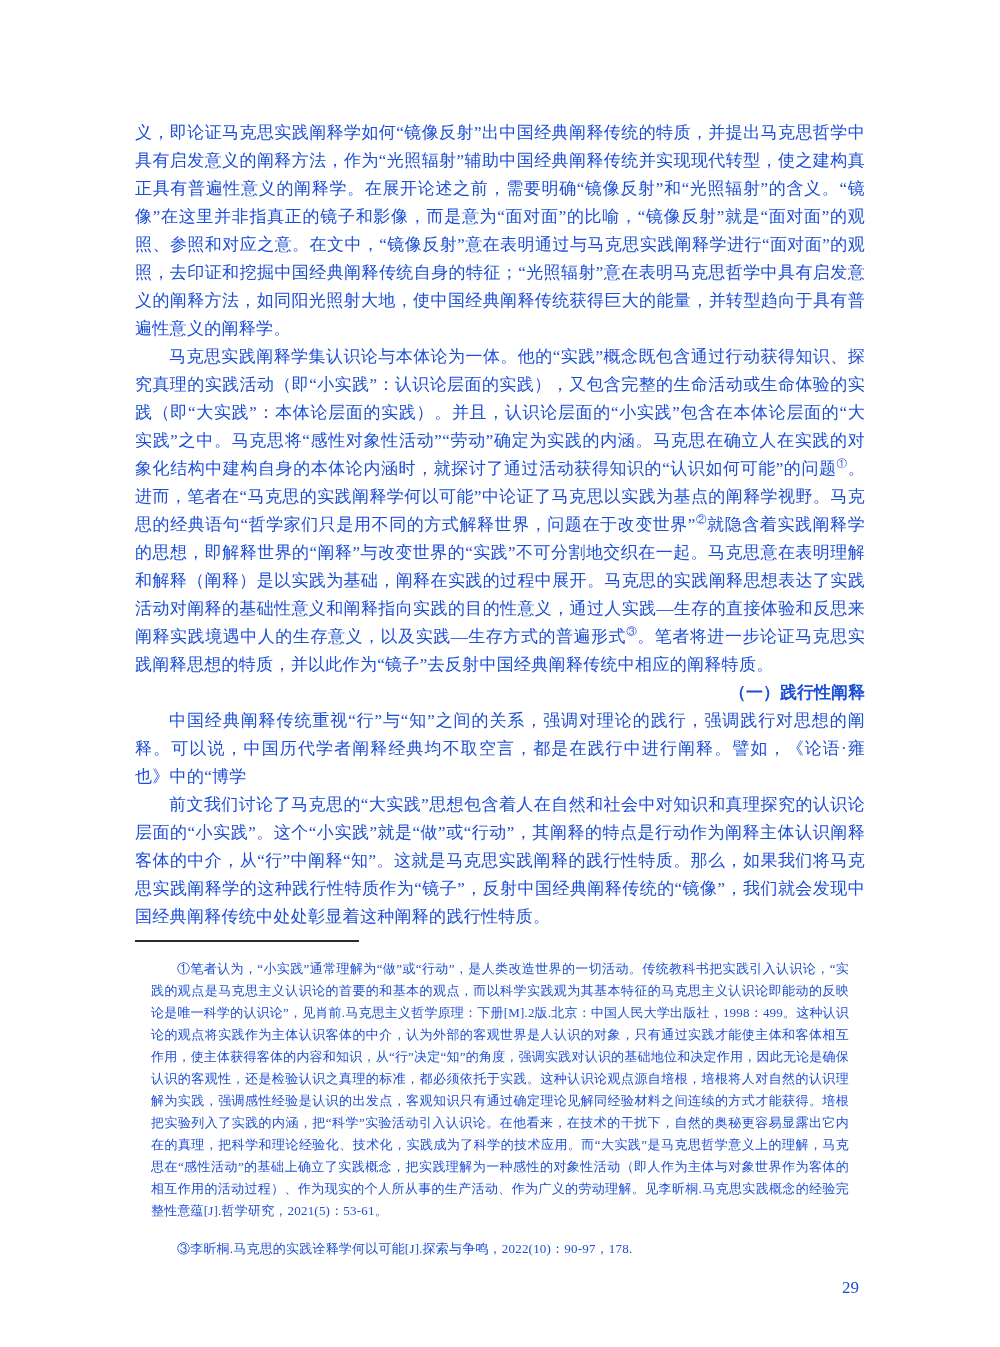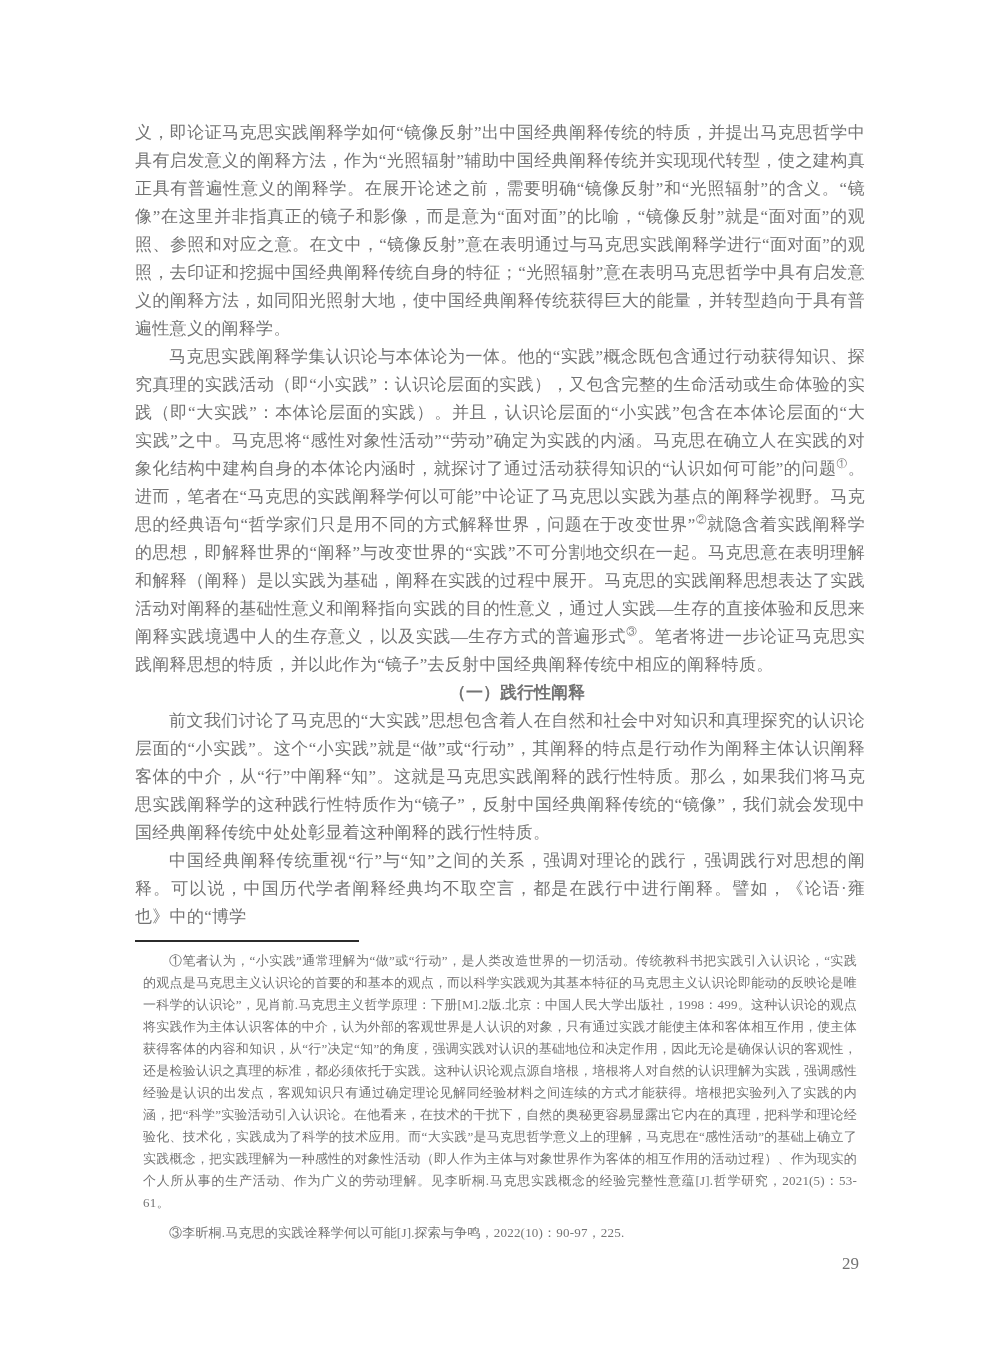--- a/index.html
+++ b/index.html
@@ -7,21 +7,21 @@
     padding: 0;
     background: #ffffff;
   }
   .page {
     position: relative;
     width: 1000px;
     height: 1347px;
     background: #ffffff;
     box-sizing: border-box;
     padding: 119px 135px 6px 135px;
-    color: #737373;
+    color: #1d4ed8;
     font-family: "Liberation Serif", "DejaVu Serif", serif;
   }
   .content {
     width: 730px;
   }
   .body-text {
     font-size: 17px;
     line-height: 28px;
     text-align: justify;
     margin: 0;
@@ -39,41 +39,41 @@
     margin: 13px 0 11px 0;
     letter-spacing: 0.5px;
   }
   .subsection-heading {
     font-family: "Liberation Sans", "DejaVu Sans", sans-serif;
     font-size: 17px;
     font-weight: bold;
     line-height: 28px;
     margin: 0;
     text-indent: 2em;
-    text-align: center;
+    text-align: right;
   }
   sup {
     font-size: 0.62em;
     line-height: 0;
   }
   .footnote-separator {
     width: 224px;
     height: 0;
     border-top: 2px solid #2b2b2b;
     margin: 9px 0 7px 0;
   }
   .footnotes {
     width: 730px;
   }
   .footnote {
     font-size: 13px;
     line-height: 22px;
     text-align: justify;
     text-indent: 2em;
-    margin: 8px;
+    margin: 16px;
     letter-spacing: 0.2px;
   }
   .page-number {
     text-align: right;
     font-size: 17px;
     line-height: 24px;
     margin-top: 8px;
     padding-right: 6px;
   }
 </style>
@@ -83,27 +83,27 @@
 <div class="page">
   <div class="content">
 
     <p class="body-text">义，即论证马克思实践阐释学如何“镜像反射”出中国经典阐释传统的特质，并提出马克思哲学中具有启发意义的阐释方法，作为“光照辐射”辅助中国经典阐释传统并实现现代转型，使之建构真正具有普遍性意义的阐释学。在展开论述之前，需要明确“镜像反射”和“光照辐射”的含义。“镜像”在这里并非指真正的镜子和影像，而是意为“面对面”的比喻，“镜像反射”就是“面对面”的观照、参照和对应之意。在文中，“镜像反射”意在表明通过与马克思实践阐释学进行“面对面”的观照，去印证和挖掘中国经典阐释传统自身的特征；“光照辐射”意在表明马克思哲学中具有启发意义的阐释方法，如同阳光照射大地，使中国经典阐释传统获得巨大的能量，并转型趋向于具有普遍性意义的阐释学。</p>
 
 
     <p class="body-text indent">马克思实践阐释学集认识论与本体论为一体。他的“实践”概念既包含通过行动获得知识、探究真理的实践活动（即“小实践”：认识论层面的实践），又包含完整的生命活动或生命体验的实践（即“大实践”：本体论层面的实践）。并且，认识论层面的“小实践”包含在本体论层面的“大实践”之中。马克思将“感性对象性活动”“劳动”确定为实践的内涵。马克思在确立人在实践的对象化结构中建构自身的本体论内涵时，就探讨了通过活动获得知识的“认识如何可能”的问题<sup>①</sup>。进而，笔者在“马克思的实践阐释学何以可能”中论证了马克思以实践为基点的阐释学视野。马克思的经典语句“哲学家们只是用不同的方式解释世界，问题在于改变世界”<sup>②</sup>就隐含着实践阐释学的思想，即解释世界的“阐释”与改变世界的“实践”不可分割地交织在一起。马克思意在表明理解和解释（阐释）是以实践为基础，阐释在实践的过程中展开。马克思的实践阐释思想表达了实践活动对阐释的基础性意义和阐释指向实践的目的性意义，通过人实践—生存的直接体验和反思来阐释实践境遇中人的生存意义，以及实践—生存方式的普遍形式<sup>③</sup>。笔者将进一步论证马克思实践阐释思想的特质，并以此作为“镜子”去反射中国经典阐释传统中相应的阐释特质。</p>
 
     <h3 class="subsection-heading">（一）践行性阐释</h3>
 
+    <p class="body-text indent">中国经典阐释传统重视“行”与“知”之间的关系，强调对理论的践行，强调践行对思想的阐释。可以说，中国历代学者阐释经典均不取空言，都是在践行中进行阐释。譬如，《论语·雍也》中的“博学</p>
+
     <p class="body-text indent">前文我们讨论了马克思的“大实践”思想包含着人在自然和社会中对知识和真理探究的认识论层面的“小实践”。这个“小实践”就是“做”或“行动”，其阐释的特点是行动作为阐释主体认识阐释客体的中介，从“行”中阐释“知”。这就是马克思实践阐释的践行性特质。那么，如果我们将马克思实践阐释学的这种践行性特质作为“镜子”，反射中国经典阐释传统的“镜像”，我们就会发现中国经典阐释传统中处处彰显着这种阐释的践行性特质。</p>
-
-    <p class="body-text indent">中国经典阐释传统重视“行”与“知”之间的关系，强调对理论的践行，强调践行对思想的阐释。可以说，中国历代学者阐释经典均不取空言，都是在践行中进行阐释。譬如，《论语·雍也》中的“博学</p>
 
     <div class="footnote-separator"></div>
 
     <div class="footnotes">
       <p class="footnote">①笔者认为，“小实践”通常理解为“做”或“行动”，是人类改造世界的一切活动。传统教科书把实践引入认识论，“实践的观点是马克思主义认识论的首要的和基本的观点，而以科学实践观为其基本特征的马克思主义认识论即能动的反映论是唯一科学的认识论”，见肖前.马克思主义哲学原理：下册[M].2版.北京：中国人民大学出版社，1998：499。这种认识论的观点将实践作为主体认识客体的中介，认为外部的客观世界是人认识的对象，只有通过实践才能使主体和客体相互作用，使主体获得客体的内容和知识，从“行”决定“知”的角度，强调实践对认识的基础地位和决定作用，因此无论是确保认识的客观性，还是检验认识之真理的标准，都必须依托于实践。这种认识论观点源自培根，培根将人对自然的认识理解为实践，强调感性经验是认识的出发点，客观知识只有通过确定理论见解同经验材料之间连续的方式才能获得。培根把实验列入了实践的内涵，把“科学”实验活动引入认识论。在他看来，在技术的干扰下，自然的奥秘更容易显露出它内在的真理，把科学和理论经验化、技术化，实践成为了科学的技术应用。而“大实践”是马克思哲学意义上的理解，马克思在“感性活动”的基础上确立了实践概念，把实践理解为一种感性的对象性活动（即人作为主体与对象世界作为客体的相互作用的活动过程）、作为现实的个人所从事的生产活动、作为广义的劳动理解。见李昕桐.马克思实践概念的经验完整性意蕴[J].哲学研究，2021(5)：53-61。</p>
-      <p class="footnote">③李昕桐.马克思的实践诠释学何以可能[J].探索与争鸣，2022(10)：90-97，225.</p>
+      <p class="footnote">③李昕桐.马克思的实践诠释学何以可能[J].探索与争鸣，2022(10)：90-97，178.</p>
     </div>
 
     <div class="page-number">29</div>
 
   </div>
 </div>
 
 </body></html>

